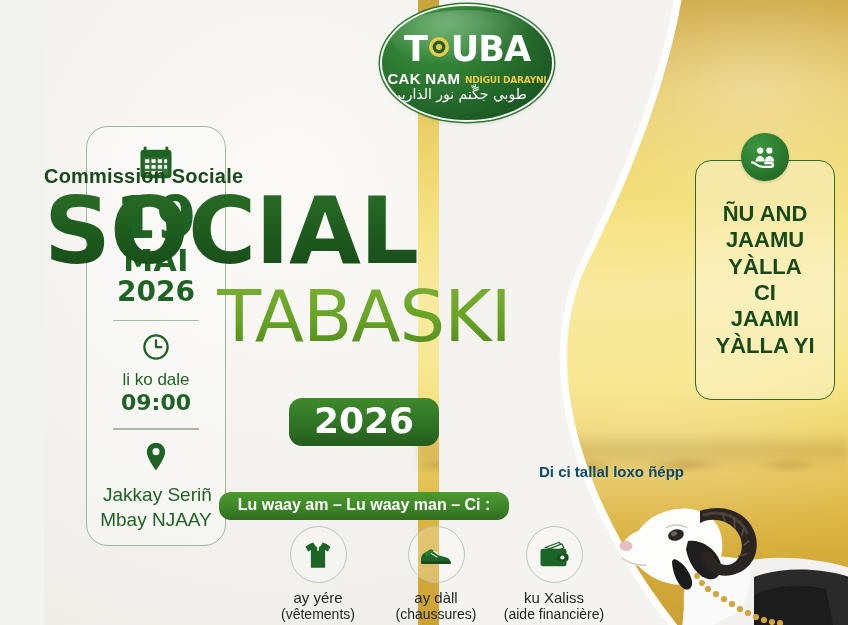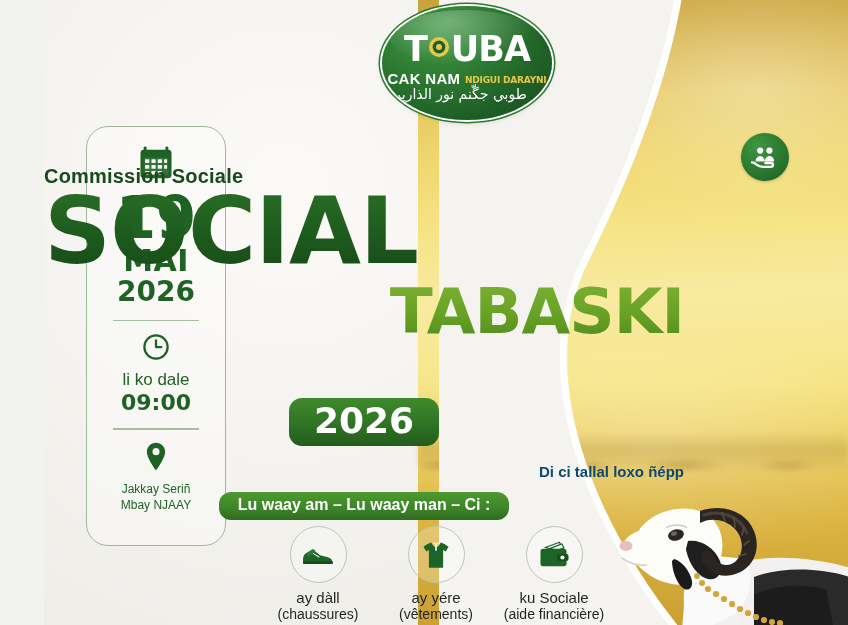--- a/index.html
+++ b/index.html
@@ -110,38 +110,38 @@
   }
   .yr{
     font-size:28px;font-weight:bold;color:#1f6324;line-height:1.05;margin-top:1px;
     font-family:"DejaVu Sans",sans-serif;
   }
   .hr-sep{width:86px;height:1.4px;background:#a7bda3;margin:13px 0 0;}
   .clock-icon{margin-top:11px;}
   .time-lbl{font-size:17px;color:#1f6324;margin-top:4px;font-weight:500;}
   .time-val{font-size:22px;color:#1f6324;font-weight:bold;line-height:1.15;font-family:"DejaVu Sans",sans-serif;}
   .pin-icon{margin-top:11px;}
-  .place{font-size:12px;color:#1f6324;text-align:center;line-height:1.32;margin-top:5px;font-weight:500;}
+  .place{font-size:19px;color:#1f6324;text-align:right;line-height:1.32;margin-top:5px;font-weight:500;}
 
   
   .commission{
     position:absolute;left:0;top:165px;width:640px;text-align:left;
     font-size:20px;font-weight:bold;color:#184a1c;letter-spacing:.2px;
   }
   .social{
     position:absolute;left:0;top:185px;width:640px;text-align:left;
     font-size:93px;font-weight:bold;line-height:1;
     color:#1d5d1f;letter-spacing:-1px;
     font-family:"DejaVu Sans",sans-serif;
     background:linear-gradient(180deg,#2a6f27 0%,#1d5a1d 55%,#174a18 100%);
     -webkit-background-clip:text;background-clip:text;color:transparent;
   }
   .tabaski{
-    position:absolute;left:0;top:280px;width:640px;text-align:right;
-    font-size:63px;font-weight:bold;line-height:1;
+    position:absolute;left:0;top:280px;width:640px;text-align:center;
+    font-size:72px;font-weight:normal;line-height:1;
     letter-spacing:-1px;font-family:"DejaVu Sans",sans-serif;
     background:linear-gradient(180deg,#7cb033 0%,#67a224 55%,#4f8a1d 100%);
     -webkit-background-clip:text;background-clip:text;color:transparent;
   }
   .yr-badge-wrap{position:absolute;left:0;top:398px;width:640px;text-align:center;}
   .yr-badge{
     display:inline-block;padding:4px 25px 6px;border-radius:13px;
     background:linear-gradient(180deg,#3f8a2c 0%,#2f7324 55%,#245c1c 100%);
     color:#ffffff;font-size:36px;font-weight:bold;line-height:1.05;
     font-family:"DejaVu Sans",sans-serif;letter-spacing:0px;
@@ -292,58 +292,68 @@
   <div class="tagline">Di ci tallal loxo ñépp</div>
 
   <div class="pill-wrap">
     <span class="pill">Lu waay am – Lu waay man – Ci :</span>
   </div>
 
   <div class="benefits">
 
     <div class="benefit">
       <div class="bcircle">
+        <svg width="34" height="34" viewBox="0 0 32 32">
+          <path d="M11.5 4.3 L8 5.6 4.2 8.2 l2.6 4.6 2.5-1.6 V28 h13.4 V11.2 l2.5 1.6 2.6-4.6 L24 5.6 l-3.5-1.3 -2 3.2 -2.5 1.5 -2.5-1.5z" fill="#1d6526"></path>
+          <path d="M13 4.5 l3 2.6 3-2.6 -1.1-.6 -1.9 1.5 -1.9-1.5z" fill="#f4f3ef"></path>
+          <rect x="15.2" y="6.6" width="1.6" height="5.4" fill="#f4f3ef"></rect>
+        </svg>
+      </div>
+      <div class="bname">ay yére</div>
+      <div class="bsub">(vêtements)</div>
+    </div>
+
+    <div class="benefit">
+      <div class="bcircle">
         <svg width="36" height="30" viewBox="0 0 36 30">
           <path d="M3 19.4 c0-2.6 1.3-5.1 3.4-6.3 l5.2-3.1 c1.1-.7 2.5-.5 3.4.4 l3.4 3.5 c.8.8 1.8 1.4 2.9 1.7 l7.2 1.9 c2.5.7 4.2 2.9 4.2 5.5 V24 H4.6 c-.9 0-1.6-.7-1.6-1.6z" fill="#1d6526"></path>
           <path d="M6.3 13.2 l5.3-3.2 c1.1-.7 2.5-.5 3.4.4 l1.4 1.4 -8.4 5.1z" fill="#2f7a33"></path>
           <path d="M3.1 21.3 H32.7 v1.2 c0 .8-.7 1.5-1.5 1.5 H4.6 c-.9 0-1.5-.7-1.5-1.5z" fill="#154a1d"></path>
           <path d="M13.4 13.6 l5.6 3.4 M15.8 11.4 l5.4 3.4" stroke="#f4f3ef" stroke-width="1.1" fill="none" stroke-linecap="round"></path>
         </svg>
       </div>
       <div class="bname">ay dàll</div>
       <div class="bsub">(chaussures)</div>
-    </div>
-
-    <div class="benefit">
-      <div class="bcircle">
-        <svg width="34" height="34" viewBox="0 0 32 32">
-          <path d="M11.5 4.3 L8 5.6 4.2 8.2 l2.6 4.6 2.5-1.6 V28 h13.4 V11.2 l2.5 1.6 2.6-4.6 L24 5.6 l-3.5-1.3 -2 3.2 -2.5 1.5 -2.5-1.5z" fill="#1d6526"></path>
-          <path d="M13 4.5 l3 2.6 3-2.6 -1.1-.6 -1.9 1.5 -1.9-1.5z" fill="#f4f3ef"></path>
-          <rect x="15.2" y="6.6" width="1.6" height="5.4" fill="#f4f3ef"></rect>
-        </svg>
-      </div>
-      <div class="bname">ay yére</div>
-      <div class="bsub">(vêtements)</div>
     </div>
 
     <div class="benefit">
       <div class="bcircle">
         <svg width="34" height="30" viewBox="0 0 34 30">
           <path d="M8 7.5 L22.5 2.2 l1.4 3.6 -9 3.4z" fill="#f4f3ef" stroke="#1d6526" stroke-width="1.2" stroke-linejoin="round"></path>
           <path d="M12.5 8.6 L25 3.9 l2 4 -6.5 2.4z" fill="#f4f3ef" stroke="#1d6526" stroke-width="1.2" stroke-linejoin="round"></path>
           <rect x="3.5" y="8.8" width="26" height="17.4" rx="2.6" fill="#1d6526"></rect>
           <rect x="20" y="14" width="11.5" height="7" rx="2" fill="#15511c"></rect>
           <circle cx="25.4" cy="17.5" r="2.1" fill="#f4f3ef"></circle>
         </svg>
       </div>
-      <div class="bname">ku Sociale</div>
+      <div class="bname">ku Xaliss</div>
       <div class="bsub">(aide financière)</div>
     </div>
   </div>
 
+  <div class="pray-card">
+    <div class="pray-text">
+      <span>ÑU AND</span><br>
+      <span>JAAMU</span><br>
+      <span>YÀLLA</span><br>
+      <span>CI</span><br>
+      <span>JAAMI</span><br>
+      <span>YÀLLA YI</span>
+    </div>
+  </div>
 
   <div class="pray-icon">
     <svg width="34" height="34" viewBox="0 0 34 34">
       <circle cx="12.2" cy="10.6" r="3.1" fill="#ffffff"></circle>
       <circle cx="21.4" cy="10.6" r="3.1" fill="#ffffff"></circle>
       <path d="M7.6 21.5 c0-3.1 2.1-5.4 4.6-5.4 s4.6 2.3 4.6 5.4z" fill="#ffffff"></path>
       <path d="M16.9 21.5 c0-3.1 2.1-5.4 4.6-5.4 s4.6 2.3 4.6 5.4z" fill="#ffffff"></path>
       <path d="M4 22.4 c2.2 0 3.1 1 4.6 2.3 1.6 1.3 3.6 2.2 6.4 2.2 h7.6 c1.4 0 2.4-.9 2.4-2.1 0-1-.9-1.8-2.1-1.8 h-5.6" fill="none" stroke="#ffffff" stroke-width="2.3" stroke-linecap="round" stroke-linejoin="round"></path>
     </svg>
   </div>

